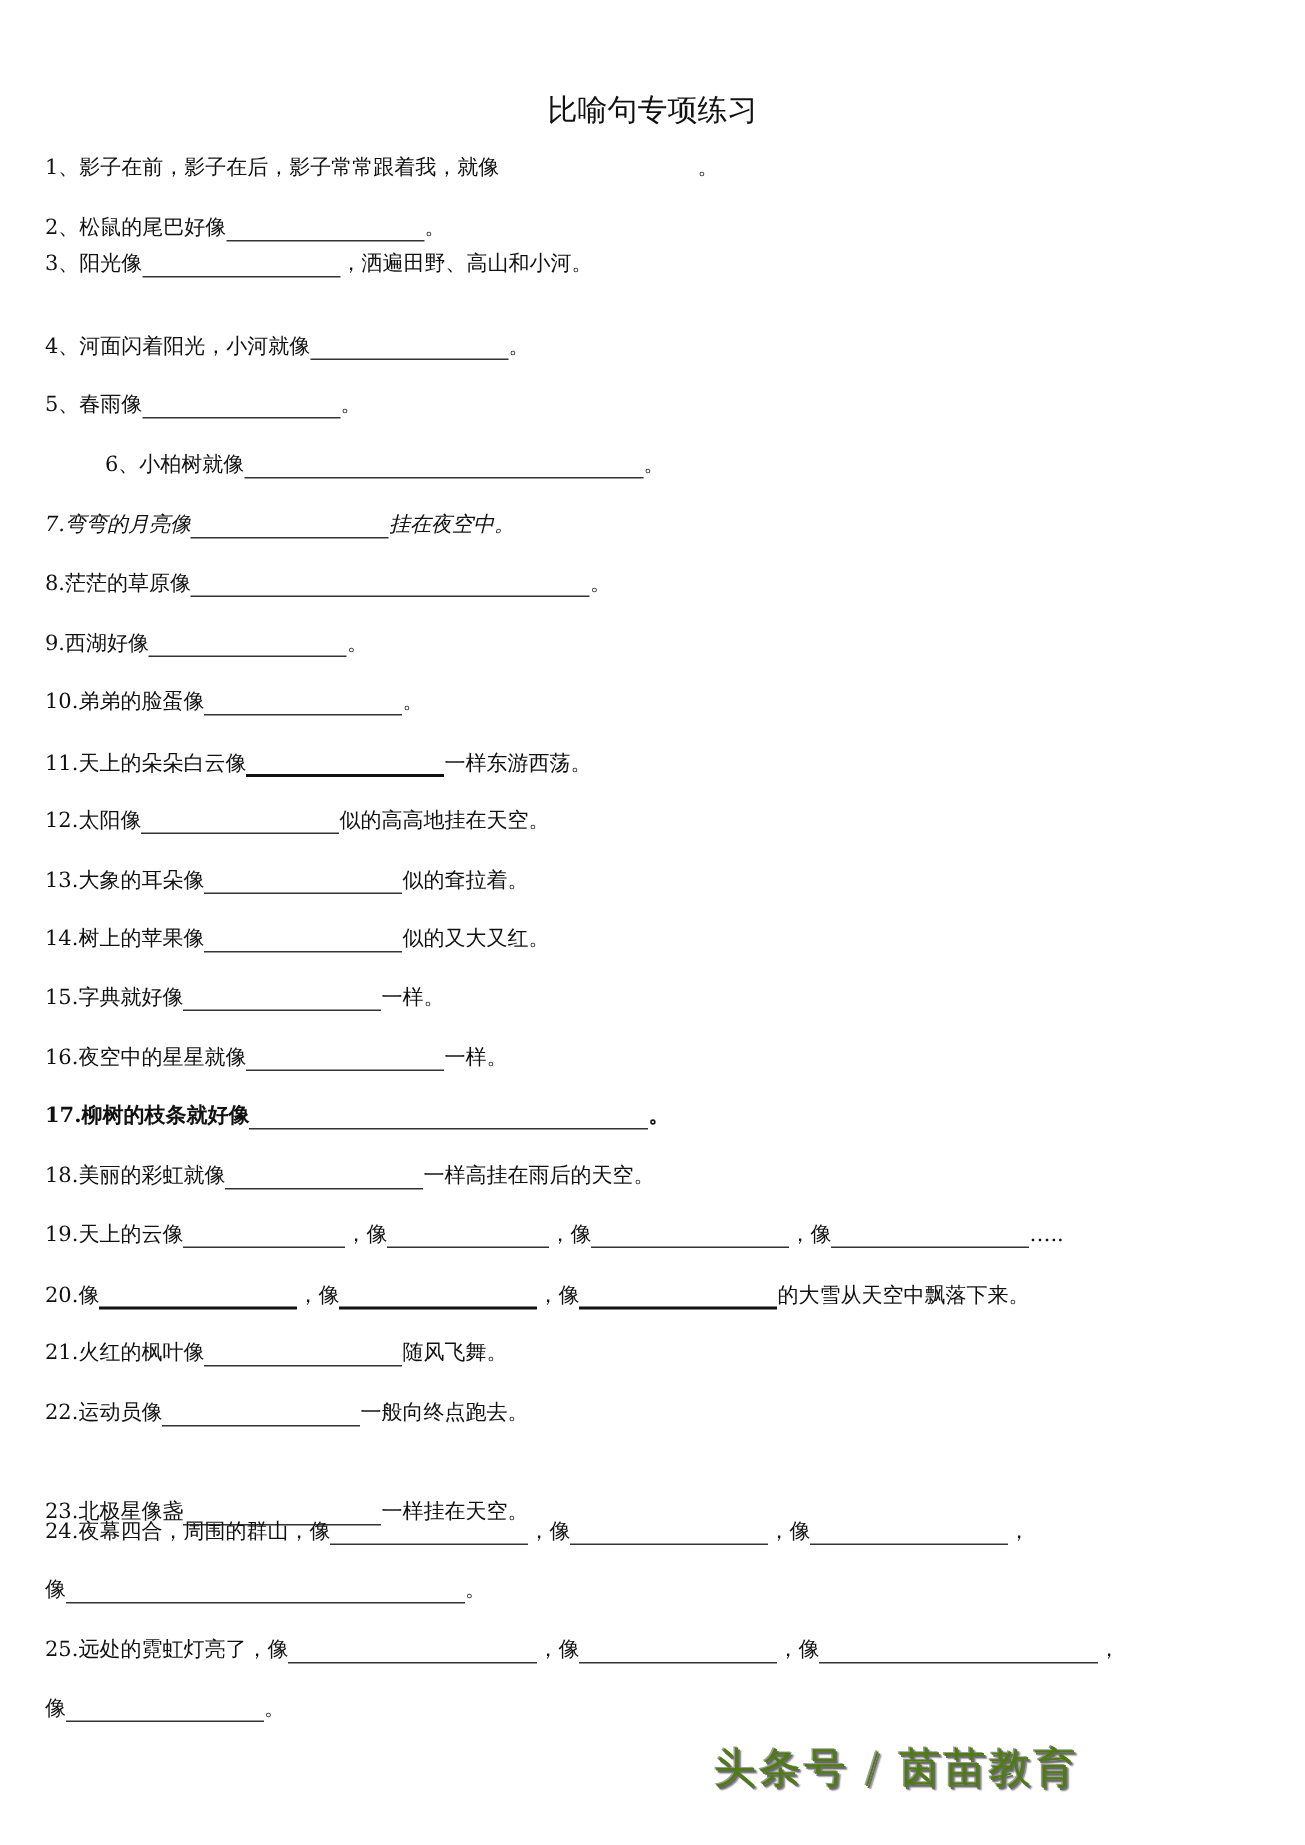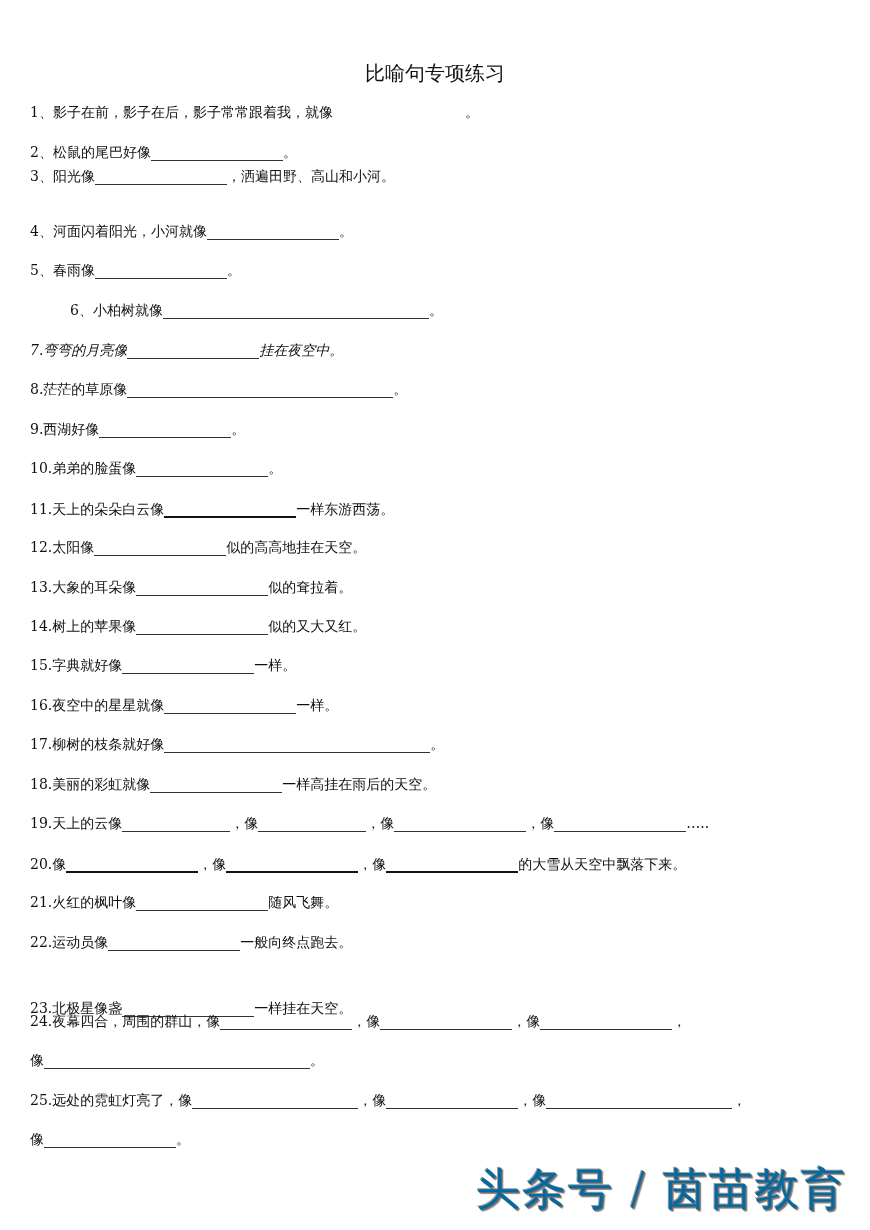--- a/index.html
+++ b/index.html
@@ -20,21 +20,21 @@
   .blank {
     display: inline-block; vertical-align: bottom;
     height: 22px; border-bottom: 1px solid #333333;
     margin-bottom: 5px;
   }
   .blank.thick { border-bottom: 2px solid #111111; }
   .blank.invisible { border-bottom: none; }
   .watermark {
     position: absolute; left: 476px; top: 1160px;
     font-family: "DejaVu Sans", "Liberation Sans", sans-serif;
-    font-size: 44px; color: #0369a1; letter-spacing: 2px;
+    font-size: 28px; color: #4d7c0f; letter-spacing: 2px;
     text-shadow: 1px 1px 0 #6a6a6a, 2px 2px 1px #8a8a8a, -1px -1px 0 #9a9a9a;
     font-weight: 300;
   }
 </style>
 </head>
 <body>
 
 <div class="title">比喻句专项练习</div>
 
 <div id="lines">
@@ -47,21 +47,21 @@
     <div class="line" style="top: 336px; font-style: italic;"><span class="seg">7.弯弯的月亮像</span><span class="blank" style="width: 132px;"></span><span class="seg">挂在夜空中。</span></div>
     <div class="line" style="top: 375px;"><span class="seg">8.茫茫的草原像</span><span class="blank" style="width: 266px;"></span><span class="seg">。</span></div>
     <div class="line" style="top: 415px;"><span class="seg">9.西湖好像</span><span class="blank" style="width: 132px;"></span><span class="seg">。</span></div>
     <div class="line" style="top: 454px;"><span class="seg">10.弟弟的脸蛋像</span><span class="blank" style="width: 132px;"></span><span class="seg">。</span></div>
     <div class="line" style="top: 494px;"><span class="seg">11.天上的朵朵白云像</span><span class="blank thick" style="width: 132px;"></span><span class="seg">一样东游西荡。</span></div>
     <div class="line" style="top: 533px;"><span class="seg">12.太阳像</span><span class="blank" style="width: 132px;"></span><span class="seg">似的高高地挂在天空。</span></div>
     <div class="line" style="top: 573px;"><span class="seg">13.大象的耳朵像</span><span class="blank" style="width: 132px;"></span><span class="seg">似的耷拉着。</span></div>
     <div class="line" style="top: 612px;"><span class="seg">14.树上的苹果像</span><span class="blank" style="width: 132px;"></span><span class="seg">似的又大又红。</span></div>
     <div class="line" style="top: 651px;"><span class="seg">15.字典就好像</span><span class="blank" style="width: 132px;"></span><span class="seg">一样。</span></div>
     <div class="line" style="top: 691px;"><span class="seg">16.夜空中的星星就像</span><span class="blank" style="width: 132px;"></span><span class="seg">一样。</span></div>
-    <div class="line" style="top: 730px;"><span class="seg">17.柳树的枝条就好像</span><span class="blank" style="width: 266px;"></span><span class="seg">。</span></div>
+    <div class="line" style="top: 730px; font-weight: bold;"><span class="seg">17.柳树的枝条就好像</span><span class="blank" style="width: 266px;"></span><span class="seg">。</span></div>
     <div class="line" style="top: 770px;"><span class="seg">18.美丽的彩虹就像</span><span class="blank" style="width: 132px;"></span><span class="seg">一样高挂在雨后的天空。</span></div>
     <div class="line" style="top: 809px;"><span class="seg">19.天上的云像</span><span class="blank" style="width: 108px;"></span><span class="seg">，像</span><span class="blank" style="width: 108px;"></span><span class="seg">，像</span><span class="blank" style="width: 132px;"></span><span class="seg">，像</span><span class="blank" style="width: 132px;"></span><span class="seg">…..</span></div>
     <div class="line" style="top: 849px;"><span class="seg">20.像</span><span class="blank thick" style="width: 132px;"></span><span class="seg">，像</span><span class="blank thick" style="width: 132px;"></span><span class="seg">，像</span><span class="blank thick" style="width: 132px;"></span><span class="seg">的大雪从天空中飘落下来。</span></div>
     <div class="line" style="top: 888px;"><span class="seg">21.火红的枫叶像</span><span class="blank" style="width: 132px;"></span><span class="seg">随风飞舞。</span></div>
     <div class="line" style="top: 928px;"><span class="seg">22.运动员像</span><span class="blank" style="width: 132px;"></span><span class="seg">一般向终点跑去。</span></div>
     <div class="line" style="top: 994px;"><span class="seg">23.北极星像盏</span><span class="blank" style="width: 132px;"></span><span class="seg">一样挂在天空。</span></div>
     <div class="line" style="top: 1007px;"><span class="seg">24.夜幕四合，周围的群山，像</span><span class="blank" style="width: 132px;"></span><span class="seg">，像</span><span class="blank" style="width: 132px;"></span><span class="seg">，像</span><span class="blank" style="width: 132px;"></span><span class="seg">，</span></div>
     <div class="line" style="top: 1046px;"><span class="seg">像</span><span class="blank" style="width: 266px;"></span><span class="seg">。</span></div>
     <div class="line" style="top: 1086px;"><span class="seg">25.远处的霓虹灯亮了，像</span><span class="blank" style="width: 166px;"></span><span class="seg">，像</span><span class="blank" style="width: 132px;"></span><span class="seg">，像</span><span class="blank" style="width: 186px;"></span><span class="seg">，</span></div>
     <div class="line" style="top: 1125px;"><span class="seg">像</span><span class="blank" style="width: 132px;"></span><span class="seg">。</span></div>

